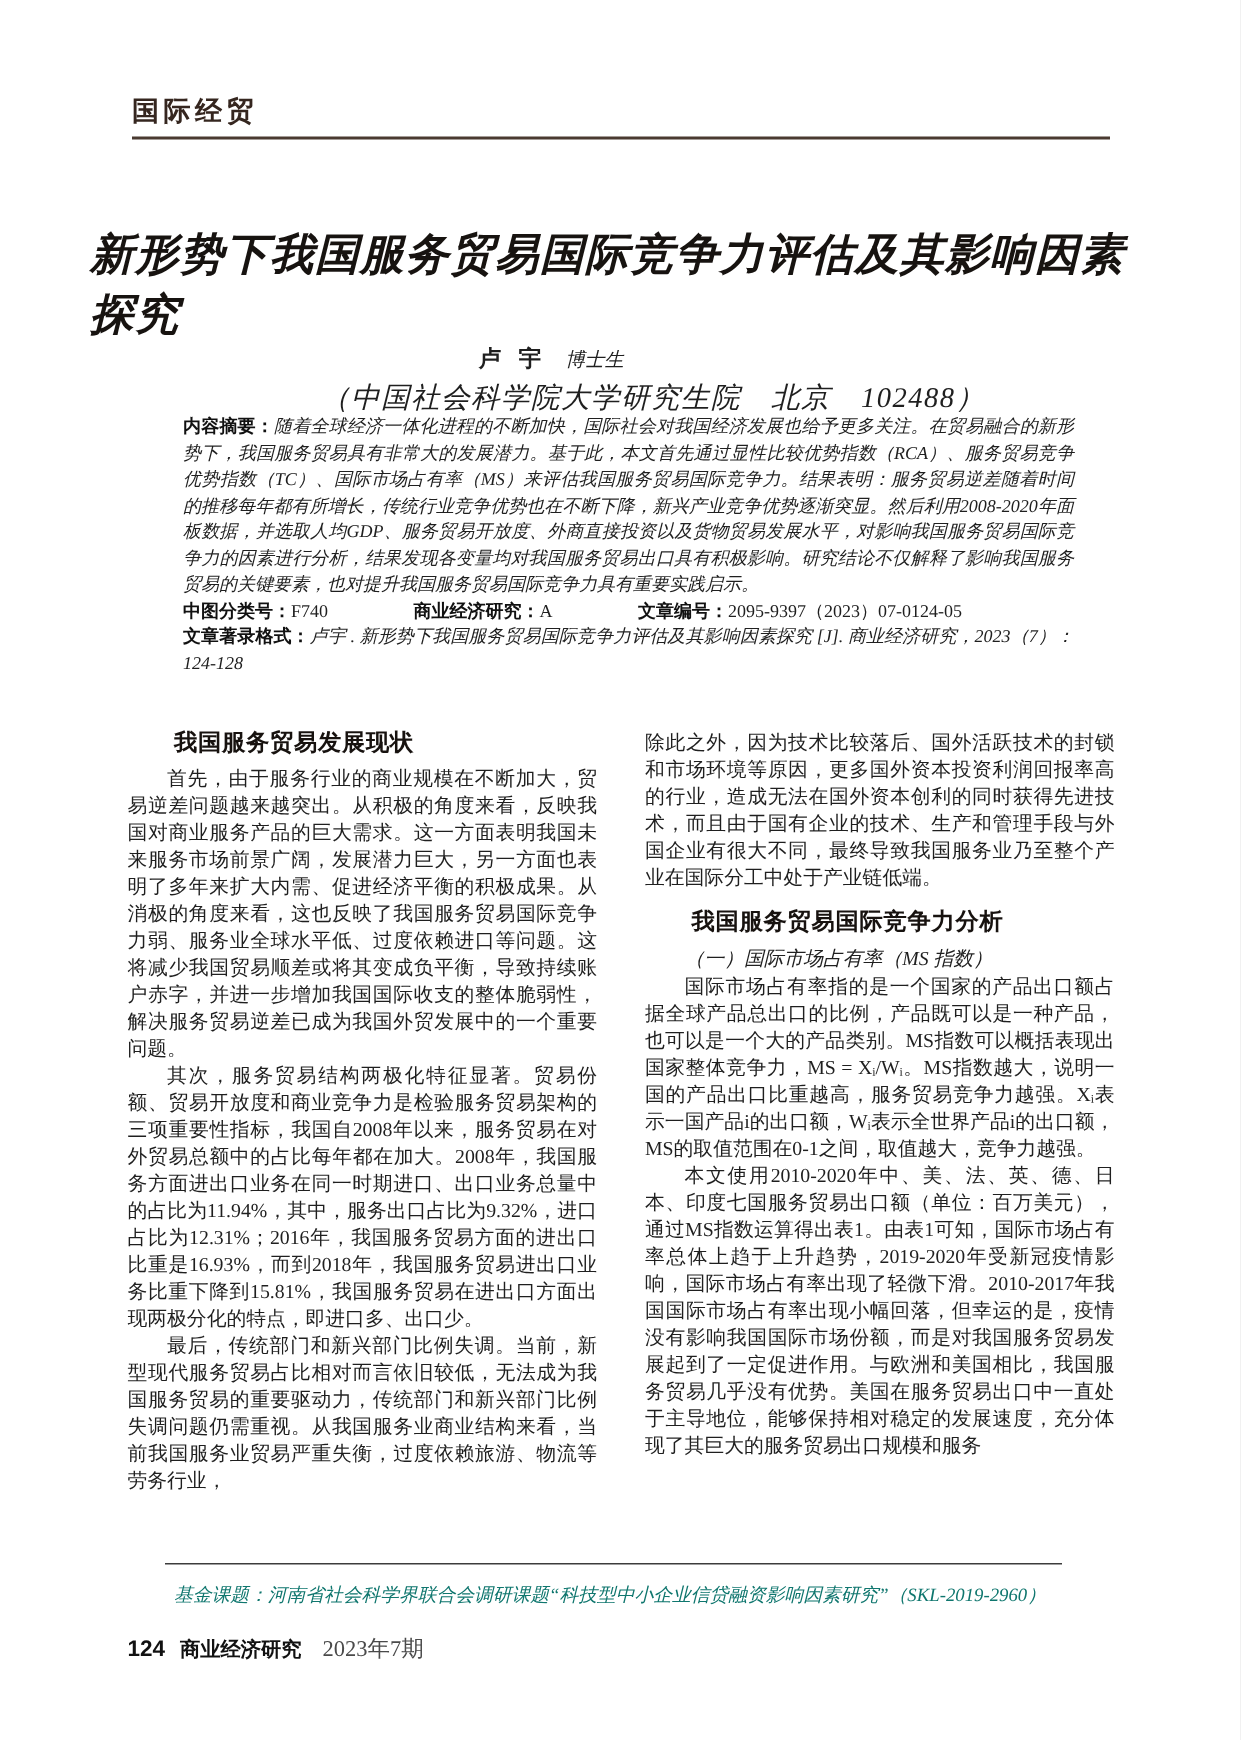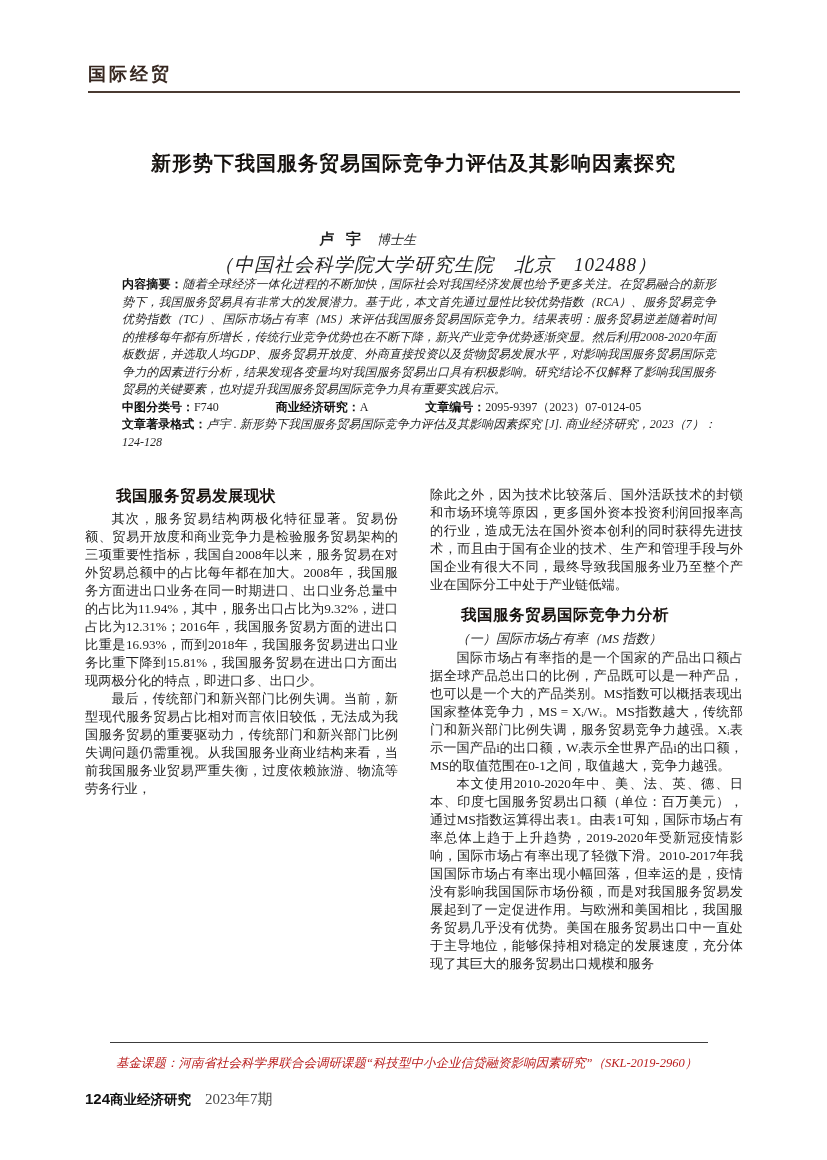--- a/index.html
+++ b/index.html
@@ -15,21 +15,21 @@
     font-family:"Liberation Sans","DejaVu Sans",sans-serif;
     font-weight:bold;font-size:18px;letter-spacing:3px;color:#35261f;
   }
   .header-rule{
     position:absolute;left:88px;top:91px;width:652px;height:0;
     border-top:2px solid #4a3a31;
   }
   
   .article-title{
     position:absolute;left:60px;top:150px;width:707px;margin:0;
-    text-align:center;font-size:20px;font-weight:bold;letter-spacing:1px;color:#171310;
+    font-size:29px;font-weight:bold;letter-spacing:1px;color:#171310;font-style:italic;
   }
   .author-line{
     position:absolute;left:0;top:230px;width:735px;text-align:center;
   }
   .author-name{font-size:15px;font-weight:bold;letter-spacing:4px;}
   .author-degree{font-size:13px;margin-left:8px;font-style:italic;}
   .affiliation{
     position:absolute;left:0;top:252px;width:827px;text-align:center;
     font-size:19px;font-style:italic;letter-spacing:1px;padding-left:22px;
   }
@@ -62,34 +62,34 @@
   }
   .col h2.mid{margin:12px 0 6px;}
   .col p.sub{font-style:italic;text-indent:2em;margin-bottom:1px;}
   
   .footnote-rule{
     position:absolute;left:110px;top:1042px;width:598px;height:0;
     border-top:1.5px solid #3c3c3c;
   }
   .footnote-text{
     position:absolute;left:116px;top:1055px;width:600px;
-    font-size:12.5px;font-style:italic;line-height:17px;color:#b91c1c;
+    font-size:12.5px;font-style:italic;line-height:17px;color:#0f766e;
   }
   
   .page-footer{
     position:absolute;left:85px;top:1090px;width:600px;
     font-size:13px;display:flex;align-items:baseline;
   }
   .footer-pageno{
     font-family:"Liberation Sans","DejaVu Sans",sans-serif;
     font-weight:bold;font-size:15px;color:#111;
   }
   .footer-journal{
     font-family:Liberation Sans, sans-serif;
-    font-weight:bold;font-size:13.5px;color:#111;
+    font-weight:bold;font-size:13.5px;color:#111;margin-left:10px;
   }
   .footer-issue{font-size:15px;color:#4a4a4a;margin-left:14px;}
 </style>
 </head>
 <body>
 
 <div class="page">
 
   <div class="section-label">国际经贸</div>
   <div class="header-rule"></div>
@@ -108,28 +108,29 @@
       <span class="seg"><span class="lbl">中图分类号：</span><span class="val">F740</span></span>
       <span class="seg"><span class="lbl">商业经济研究：</span><span class="val">A</span></span>
       <span class="seg"><span class="lbl">文章编号：</span><span class="val">2095-9397（2023）07-0124-05</span></span>
     </p>
     <p class="citation kai"><span class="lbl">文章著录格式：</span><span>卢宇 . 新形势下我国服务贸易国际竞争力评估及其影响因素探究 [J]. 商业经济研究，2023（7）：124-128</span></p>
   </div>
 
   <div class="columns">
     <div class="col">
       <h2>我国服务贸易发展现状</h2>
+      <p>首先，由于服务行业的商业规模在不断加大，贸易逆差问题越来越突出。从积极的角度来看，反映我国对商业服务产品的巨大需求。这一方面表明我国未来服务市场前景广阔，发展潜力巨大，另一方面也表明了多年来扩大内需、促进经济平衡的积极成果。从消极的角度来看，这也反映了我国服务贸易国际竞争力弱、服务业全球水平低、过度依赖进口等问题。这将减少我国贸易顺差或将其变成负平衡，导致持续账户赤字，并进一步增加我国国际收支的整体脆弱性，解决服务贸易逆差已成为我国外贸发展中的一个重要问题。</p>
       <p>其次，服务贸易结构两极化特征显著。贸易份额、贸易开放度和商业竞争力是检验服务贸易架构的三项重要性指标，我国自2008年以来，服务贸易在对外贸易总额中的占比每年都在加大。2008年，我国服务方面进出口业务在同一时期进口、出口业务总量中的占比为11.94%，其中，服务出口占比为9.32%，进口占比为12.31%；2016年，我国服务贸易方面的进出口比重是16.93%，而到2018年，我国服务贸易进出口业务比重下降到15.81%，我国服务贸易在进出口方面出现两极分化的特点，即进口多、出口少。</p>
       <p>最后，传统部门和新兴部门比例失调。当前，新型现代服务贸易占比相对而言依旧较低，无法成为我国服务贸易的重要驱动力，传统部门和新兴部门比例失调问题仍需重视。从我国服务业商业结构来看，当前我国服务业贸易严重失衡，过度依赖旅游、物流等劳务行业，</p>
     </div>
     <div class="col">
       <p class="cont">除此之外，因为技术比较落后、国外活跃技术的封锁和市场环境等原因，更多国外资本投资利润回报率高的行业，造成无法在国外资本创利的同时获得先进技术，而且由于国有企业的技术、生产和管理手段与外国企业有很大不同，最终导致我国服务业乃至整个产业在国际分工中处于产业链低端。</p>
       <h2 class="mid">我国服务贸易国际竞争力分析</h2>
       <p class="sub">（一）国际市场占有率（MS 指数）</p>
-      <p>国际市场占有率指的是一个国家的产品出口额占据全球产品总出口的比例，产品既可以是一种产品，也可以是一个大的产品类别。MS指数可以概括表现出国家整体竞争力，MS = Xᵢ/Wᵢ。MS指数越大，传统部门和新兴部门比例失调，服务贸易竞争力越强。Xᵢ表示一国产品i的出口额，Wᵢ表示全世界产品i的出口额，MS的取值范围在0-1之间，取值越大，竞争力越强。</p>
+      <p>国际市场占有率指的是一个国家的产品出口额占据全球产品总出口的比例，产品既可以是一种产品，也可以是一个大的产品类别。MS指数可以概括表现出国家整体竞争力，MS = Xᵢ/Wᵢ。MS指数越大，说明一国的产品出口比重越高，服务贸易竞争力越强。Xᵢ表示一国产品i的出口额，Wᵢ表示全世界产品i的出口额，MS的取值范围在0-1之间，取值越大，竞争力越强。</p>
       <p>本文使用2010-2020年中、美、法、英、德、日本、印度七国服务贸易出口额（单位：百万美元），通过MS指数运算得出表1。由表1可知，国际市场占有率总体上趋于上升趋势，2019-2020年受新冠疫情影响，国际市场占有率出现了轻微下滑。2010-2017年我国国际市场占有率出现小幅回落，但幸运的是，疫情没有影响我国国际市场份额，而是对我国服务贸易发展起到了一定促进作用。与欧洲和美国相比，我国服务贸易几乎没有优势。美国在服务贸易出口中一直处于主导地位，能够保持相对稳定的发展速度，充分体现了其巨大的服务贸易出口规模和服务</p>
     </div>
   </div>
 
   <div class="footnote-rule"></div>
   <div class="footnote-text">基金课题：河南省社会科学界联合会调研课题“科技型中小企业信贷融资影响因素研究”（SKL-2019-2960）</div>
 
   <div class="page-footer">
     <span class="footer-pageno">124</span>
     <span class="footer-journal">商业经济研究</span>

